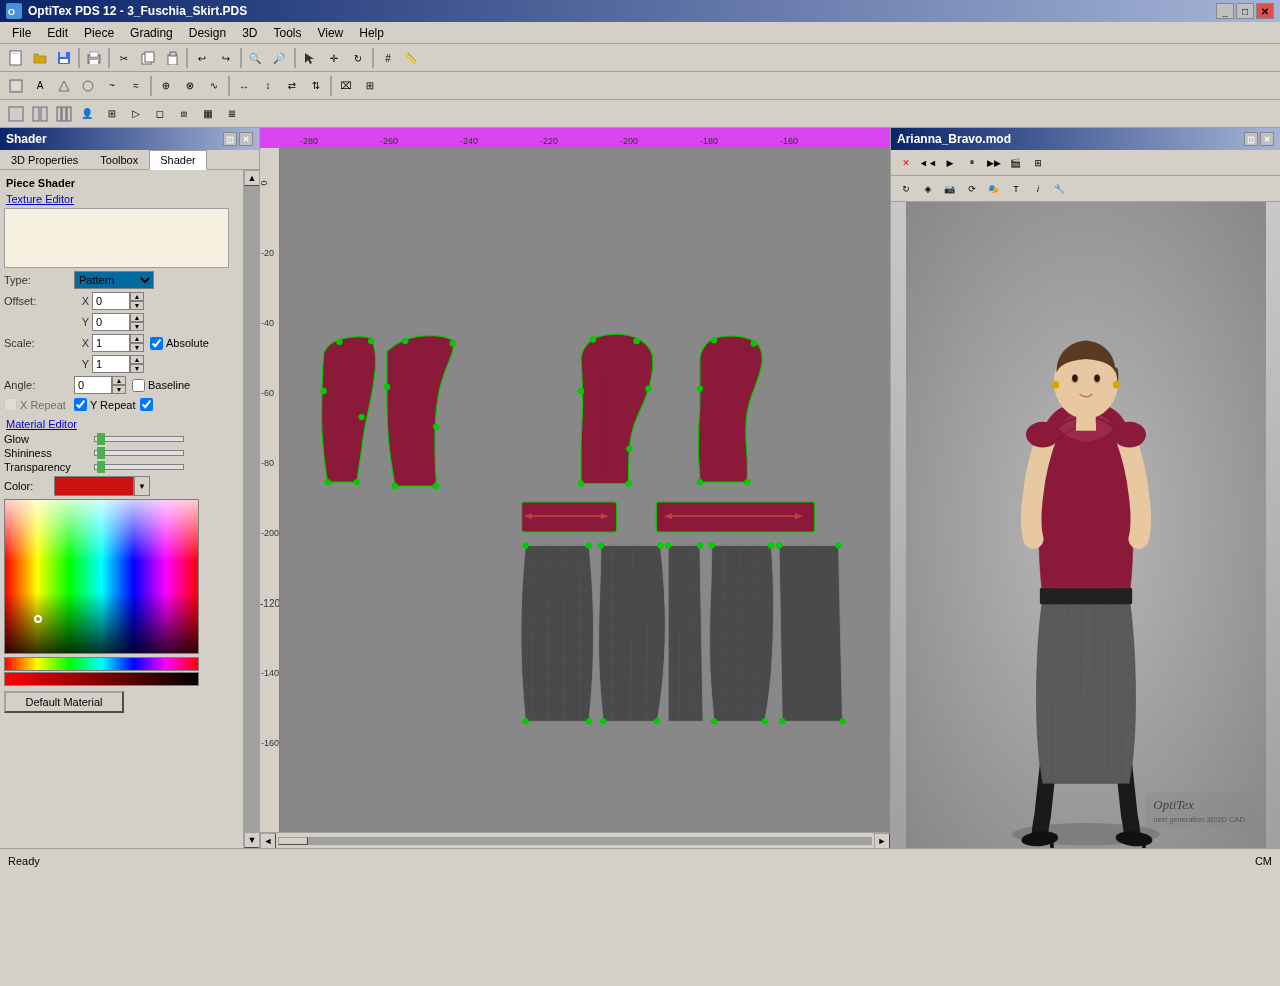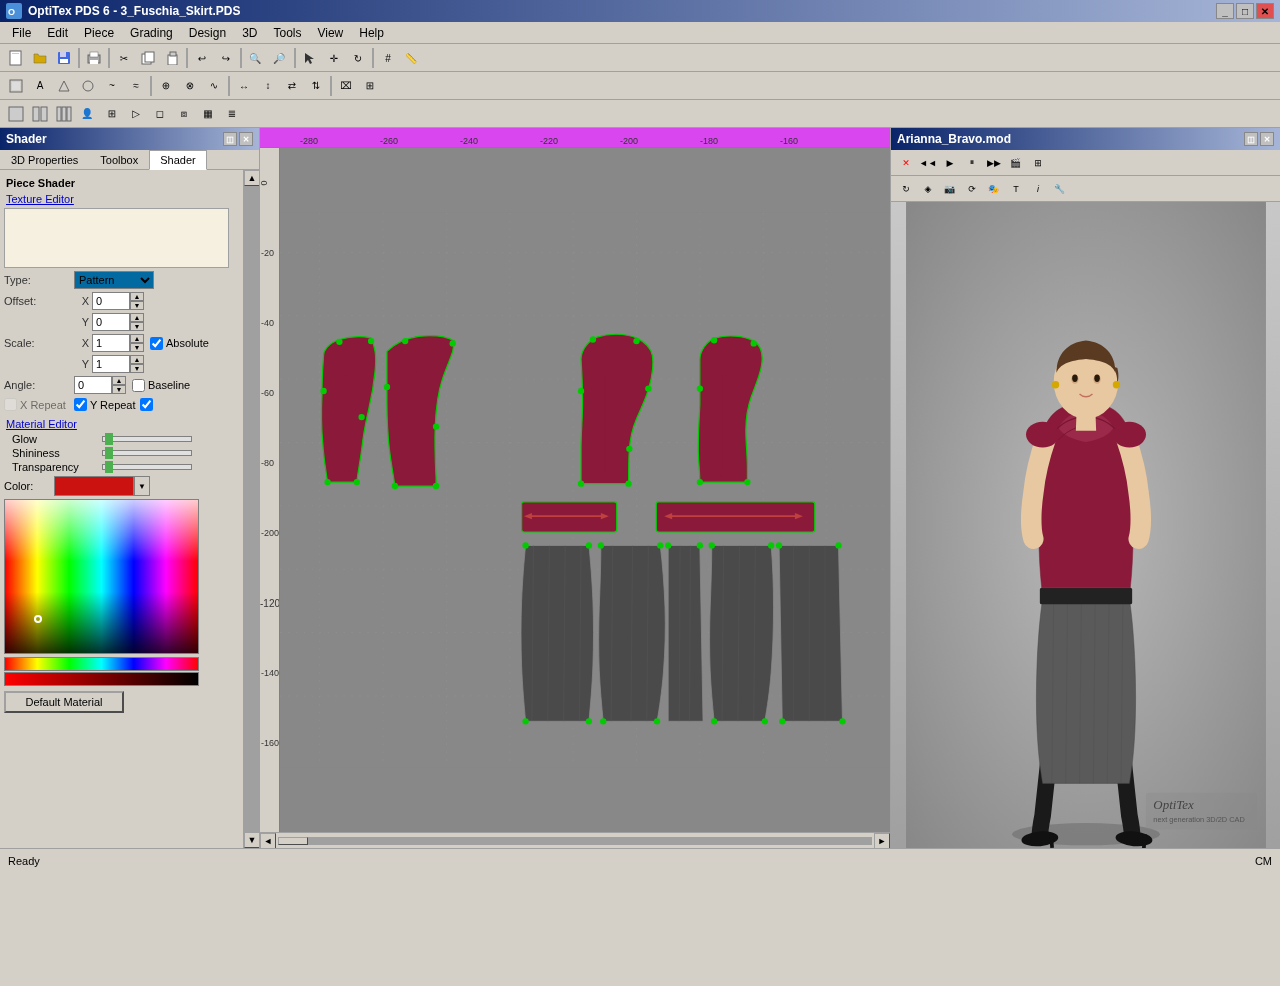--- a/index.html
+++ b/index.html
@@ -158,21 +158,21 @@
       width: 80px;
       height: 18px;
       border: 1px solid #808080;
       background: #0369a1;
       font-size: 11px;
     }
 
     .checkbox-row { display: flex; align-items: center; gap: 3px; font-size: 11px; }
 
     
-    .slider-row { display: flex; align-items: center; margin: 2px 8px; }
+    .slider-row { display: flex; align-items: center; margin: 2px 0; }
     .slider-label { width: 90px; font-size: 11px; }
     .slider-track {
       width: 90px;
       height: 6px;
       background: #e0e0e0;
       border: 1px solid #808080;
       position: relative;
     }
     .slider-thumb {
       width: 8px;
@@ -381,21 +381,21 @@
 </head>
 <body>
 
 <div id="titlebar">
   <div style="width:16px;height:16px;margin-right:6px;">
     <svg width="16" height="16">
         <rect width="16" height="16" fill="#4a90d9" rx="2"></rect>
         <text x="2" y="12" fill="white" font-size="9" font-weight="bold">O</text>
       </svg>
   </div>
-  <span>OptiTex PDS 6 - 3_Fuschia_Skirt.PDS</span>
+  <span>OptiTex PDS 12 - 3_Fuschia_Skirt.PDS</span>
   <div id="titlebar-controls">
     <div class="title-btn">_</div>
     <div class="title-btn">□</div>
     <div class="title-btn close">✕</div>
   </div>
 </div>
 
 <div id="menubar">
   <span class="menu-item">File</span>
   <span class="menu-item">Edit</span>

